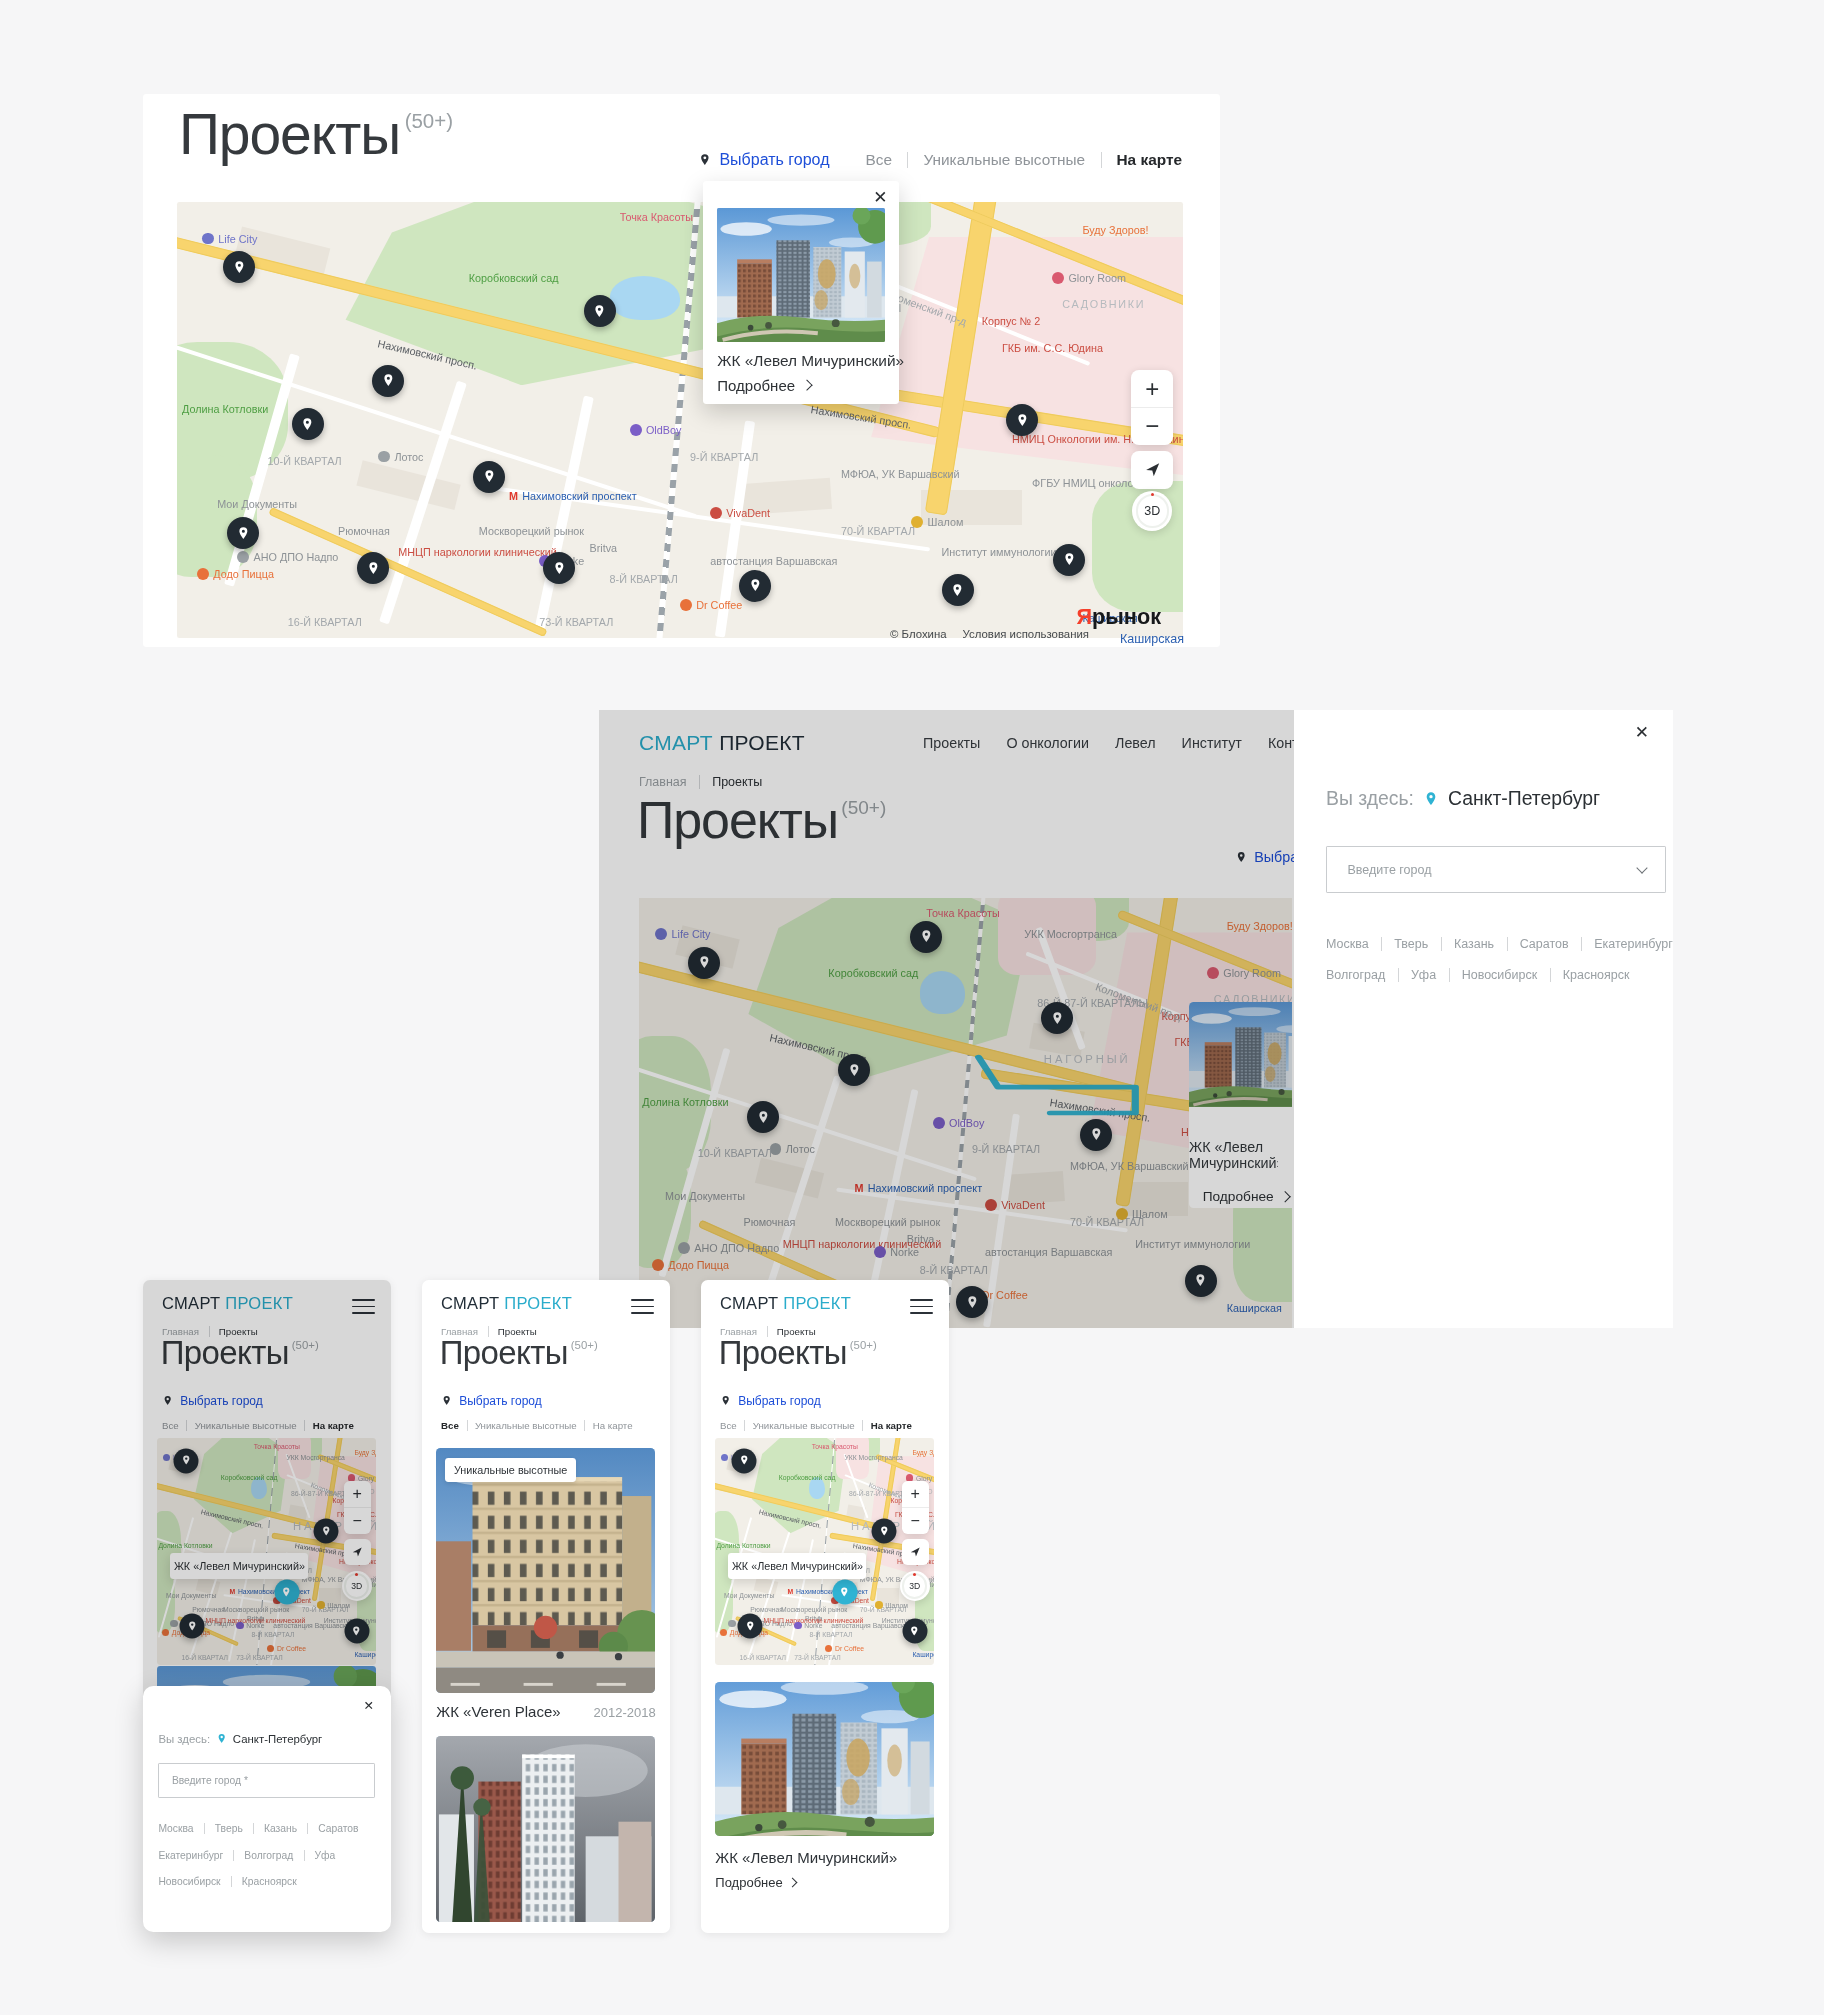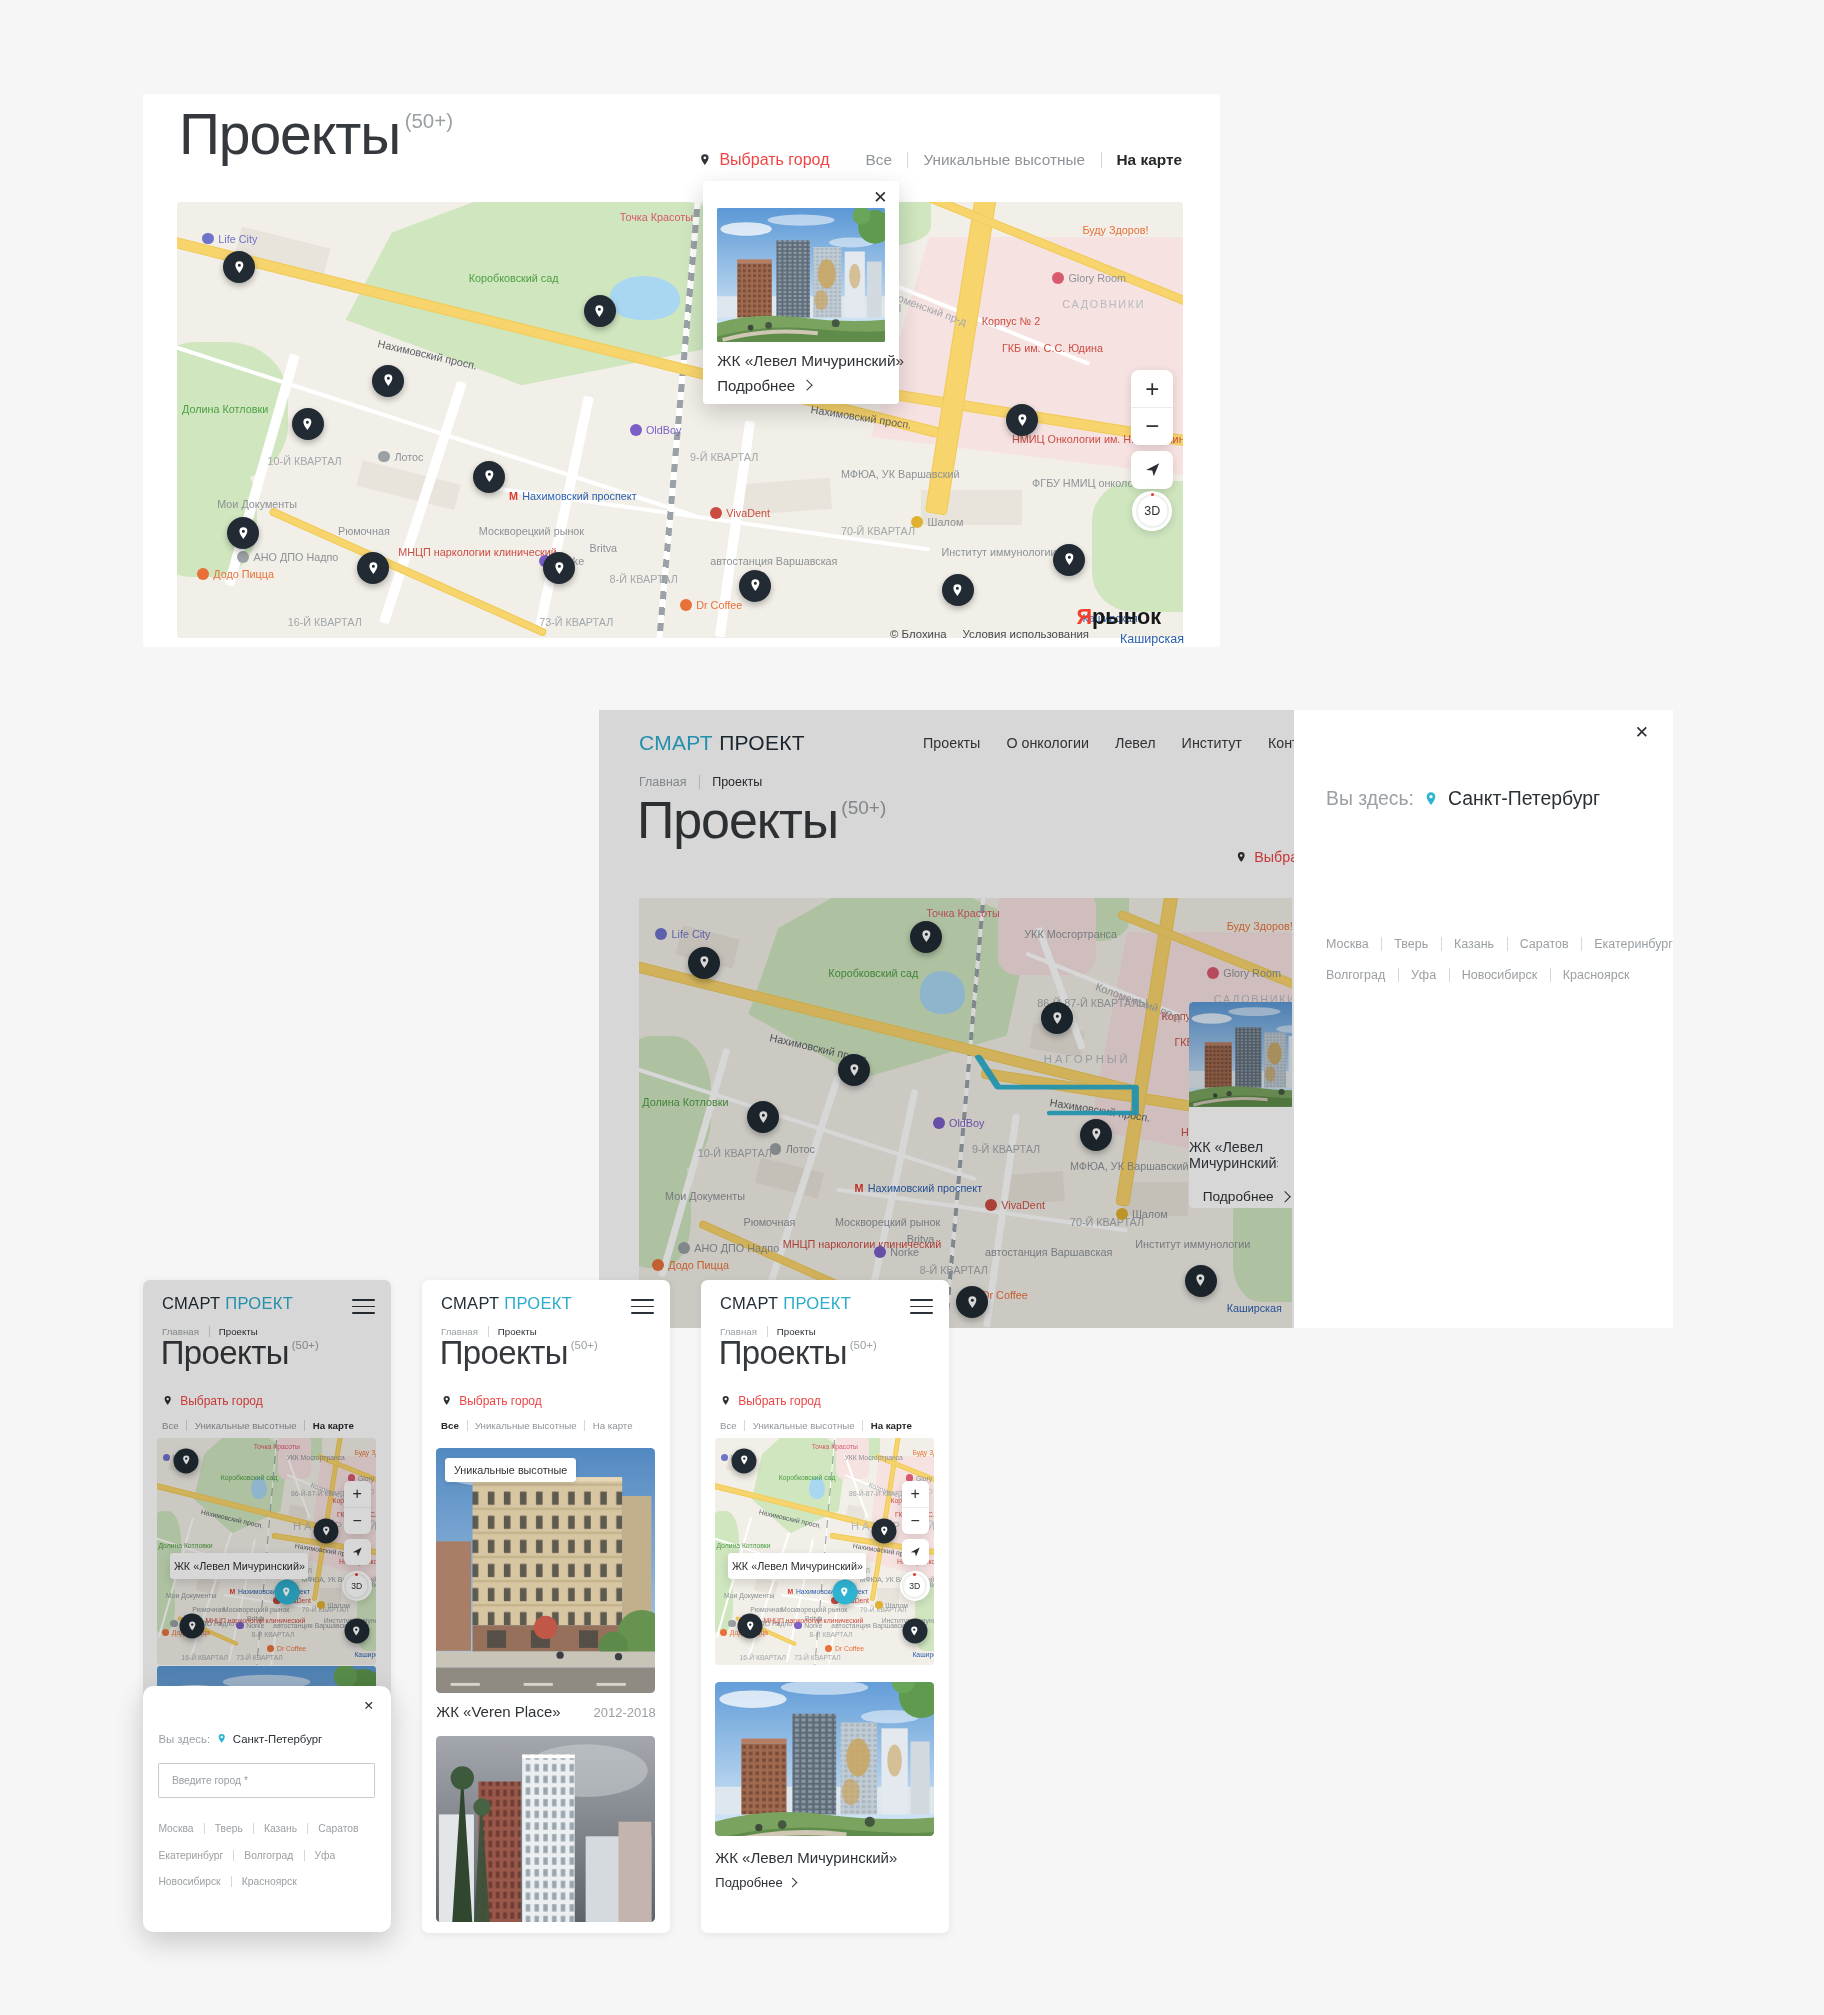--- a/index.html
+++ b/index.html
@@ -4,21 +4,21 @@
 <style>
 *{margin:0;padding:0;box-sizing:border-box}
 html,body{background:#f6f6f7}
 body{font-family:"Liberation Sans","DejaVu Sans",sans-serif;color:#33383c}
 #canvas{position:relative;width:1824px;height:2015px;overflow:hidden;background:#f6f6f7}
 .board{position:absolute;background:#fff}
 .abs{position:absolute}
 
 .h1{font-weight:400;color:#35393d;letter-spacing:-1.1px;line-height:1.05;white-space:nowrap}
 .sup{font-weight:400;color:#9aa0a4;letter-spacing:0}
-.choose{display:flex;align-items:center;color:#ef4444;white-space:nowrap}
+.choose{display:flex;align-items:center;color:#1d4ed8;white-space:nowrap}
 .choose svg{flex:0 0 auto}
 .filters{display:flex;align-items:center;white-space:nowrap}
 .flt{color:#8f9499;cursor:pointer}
 .flt.on{color:#25282b;font-weight:700}
 .vd{display:inline-block;width:0.6px;background:#d4d6d8;height:1.1em;margin:0 1em;align-self:center}
 .crumbs{display:flex;align-items:center;color:#9aa0a4;white-space:nowrap}
 .crumbs .c1{color:#9aa0a4}.crumbs .c2{color:#2c3136}
 .logo{display:flex;gap:.3em;font-weight:400;letter-spacing:0.3px;white-space:nowrap}
 .lg-ink{color:#222e38}.lg-teal{color:#2aaccb}
 .burger{display:flex;flex-direction:column;gap:4.6px;cursor:pointer}
@@ -779,20 +779,24 @@
       </div>
     <div class="dim"></div>
     <aside id="panelB">
       <span class="xclose">✕</span>
       <div class="hererow">
         <span class="pre">Вы здесь:</span>
         <svg width="16" height="16" viewBox="0 0 24 24" fill="#2fb3d3">
             <path d="M12 2a6.5 6.5 0 0 0-6.5 6.5C5.5 13 12 21 12 21s6.5-8 6.5-12.5A6.5 6.5 0 0 0 12 2zm0 9a2.5 2.5 0 1 1 0-5 2.5 2.5 0 0 1 0 5z"></path>
           </svg>
         <span class="cityname">Санкт-Петербург</span>
+      </div>
+      <div class="inputbox">
+        <input placeholder="Введите город" style="">
+        <i class="chev-d"></i>
       </div>
       <div class="cityrow" id="rowB1">
           <span class="citylink">Москва</span>
           <i class="vd"></i>
           <span class="citylink">Тверь</span>
           <i class="vd"></i>
           <span class="citylink">Казань</span>
           <i class="vd"></i>
           <span class="citylink">Саратов</span>
           <i class="vd"></i>

